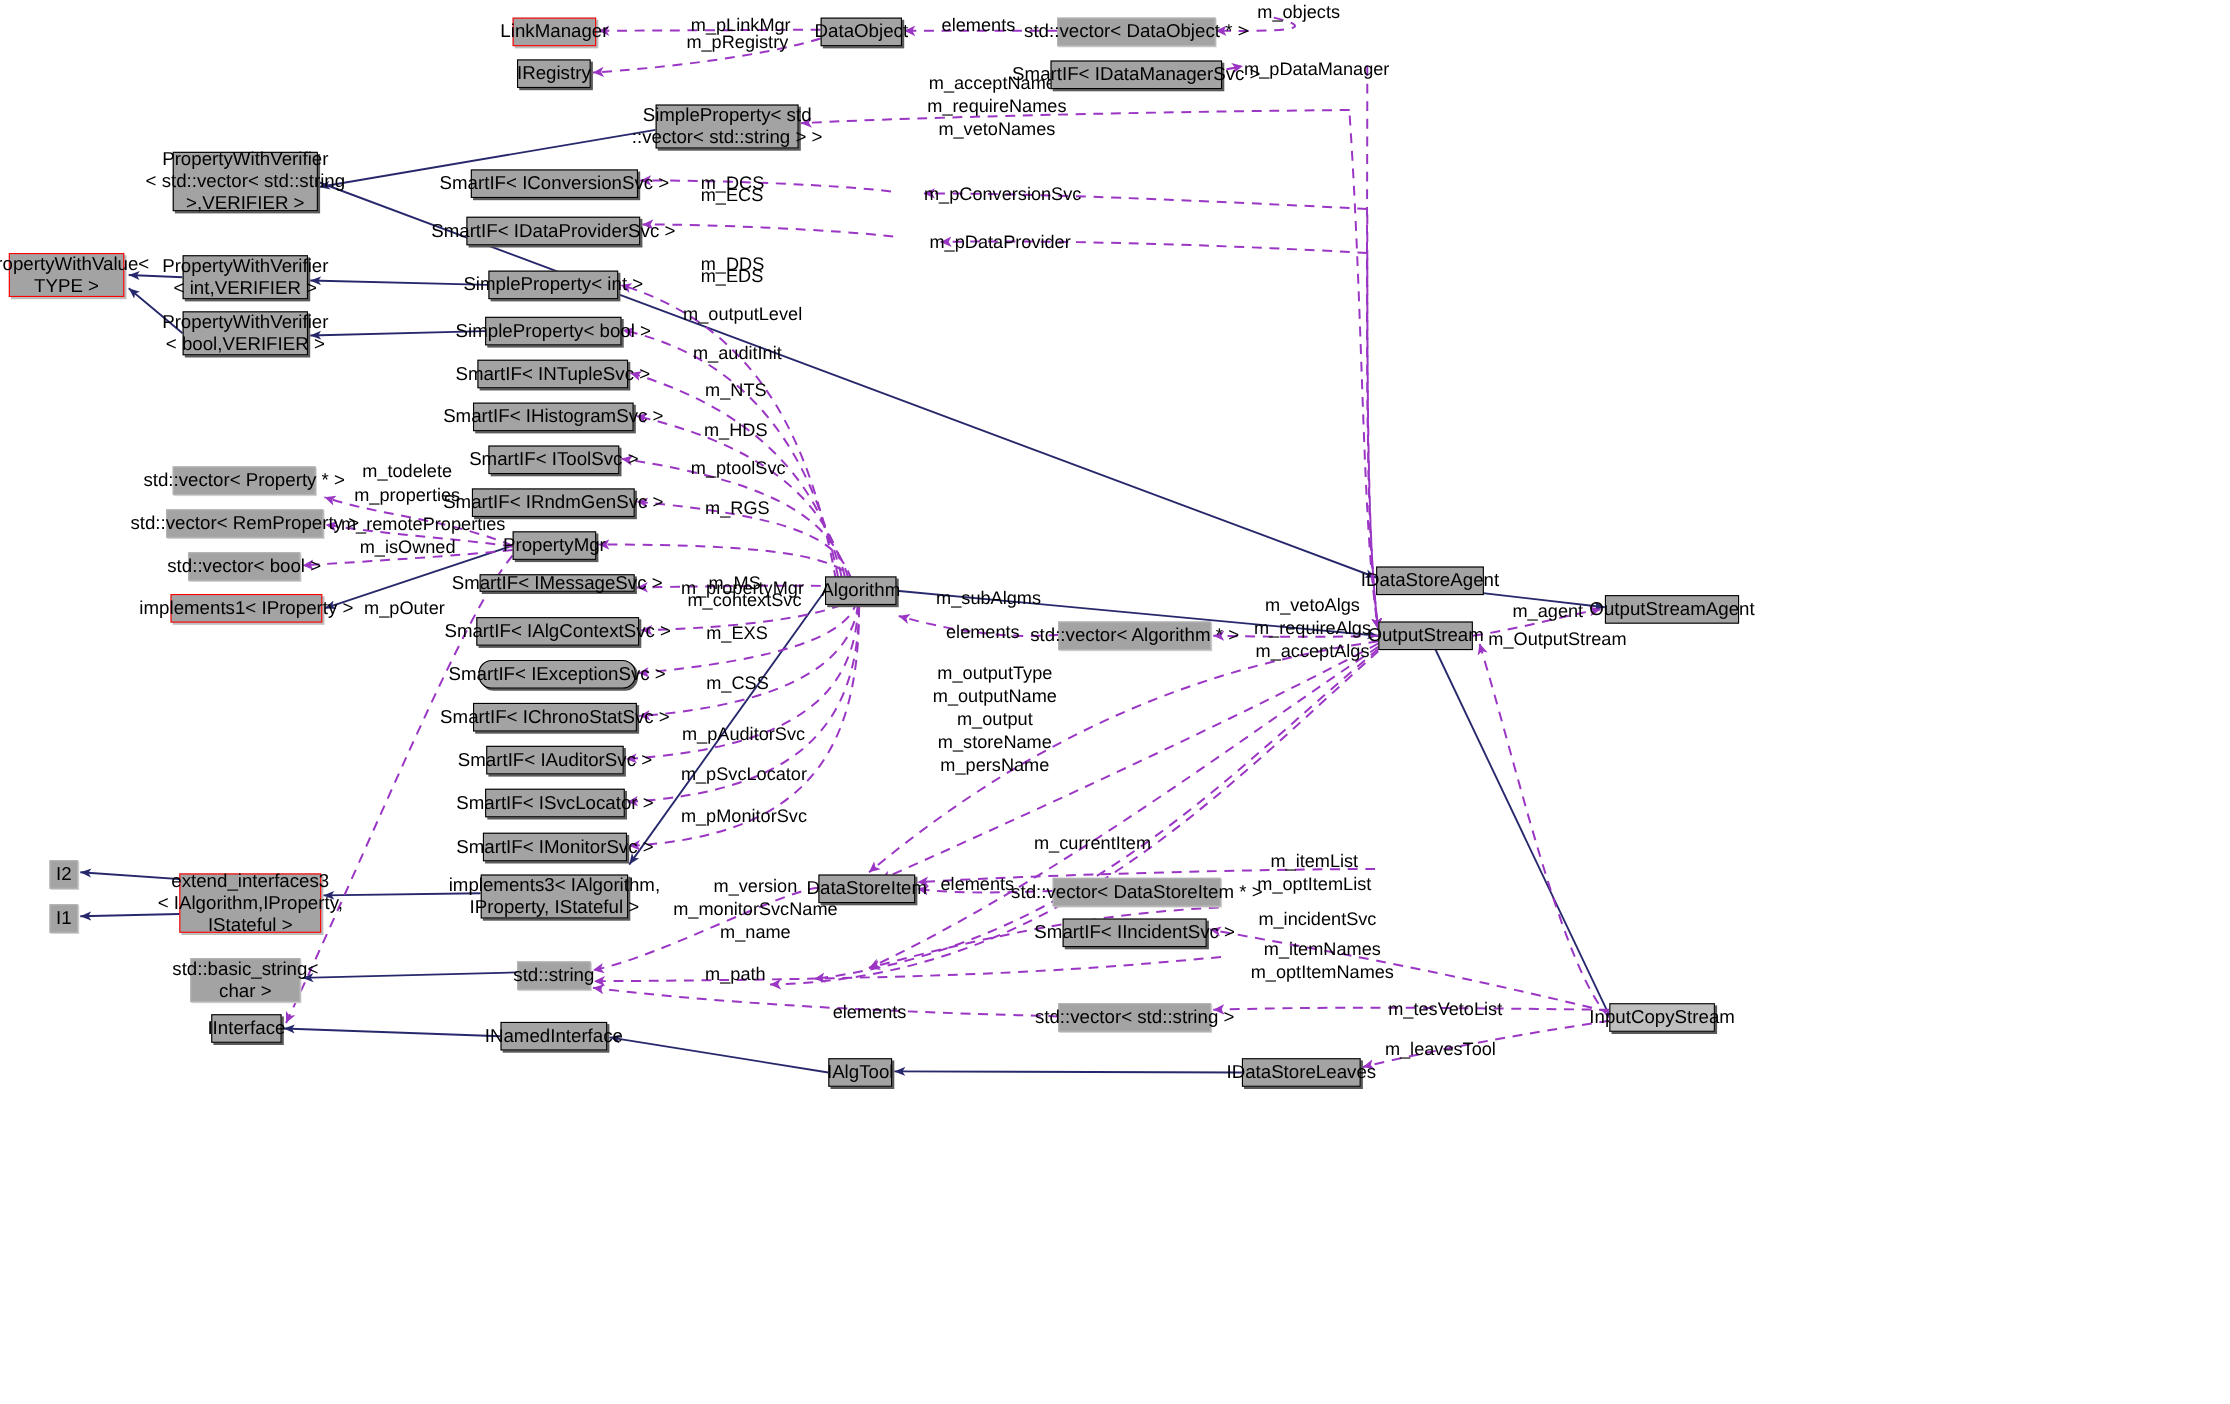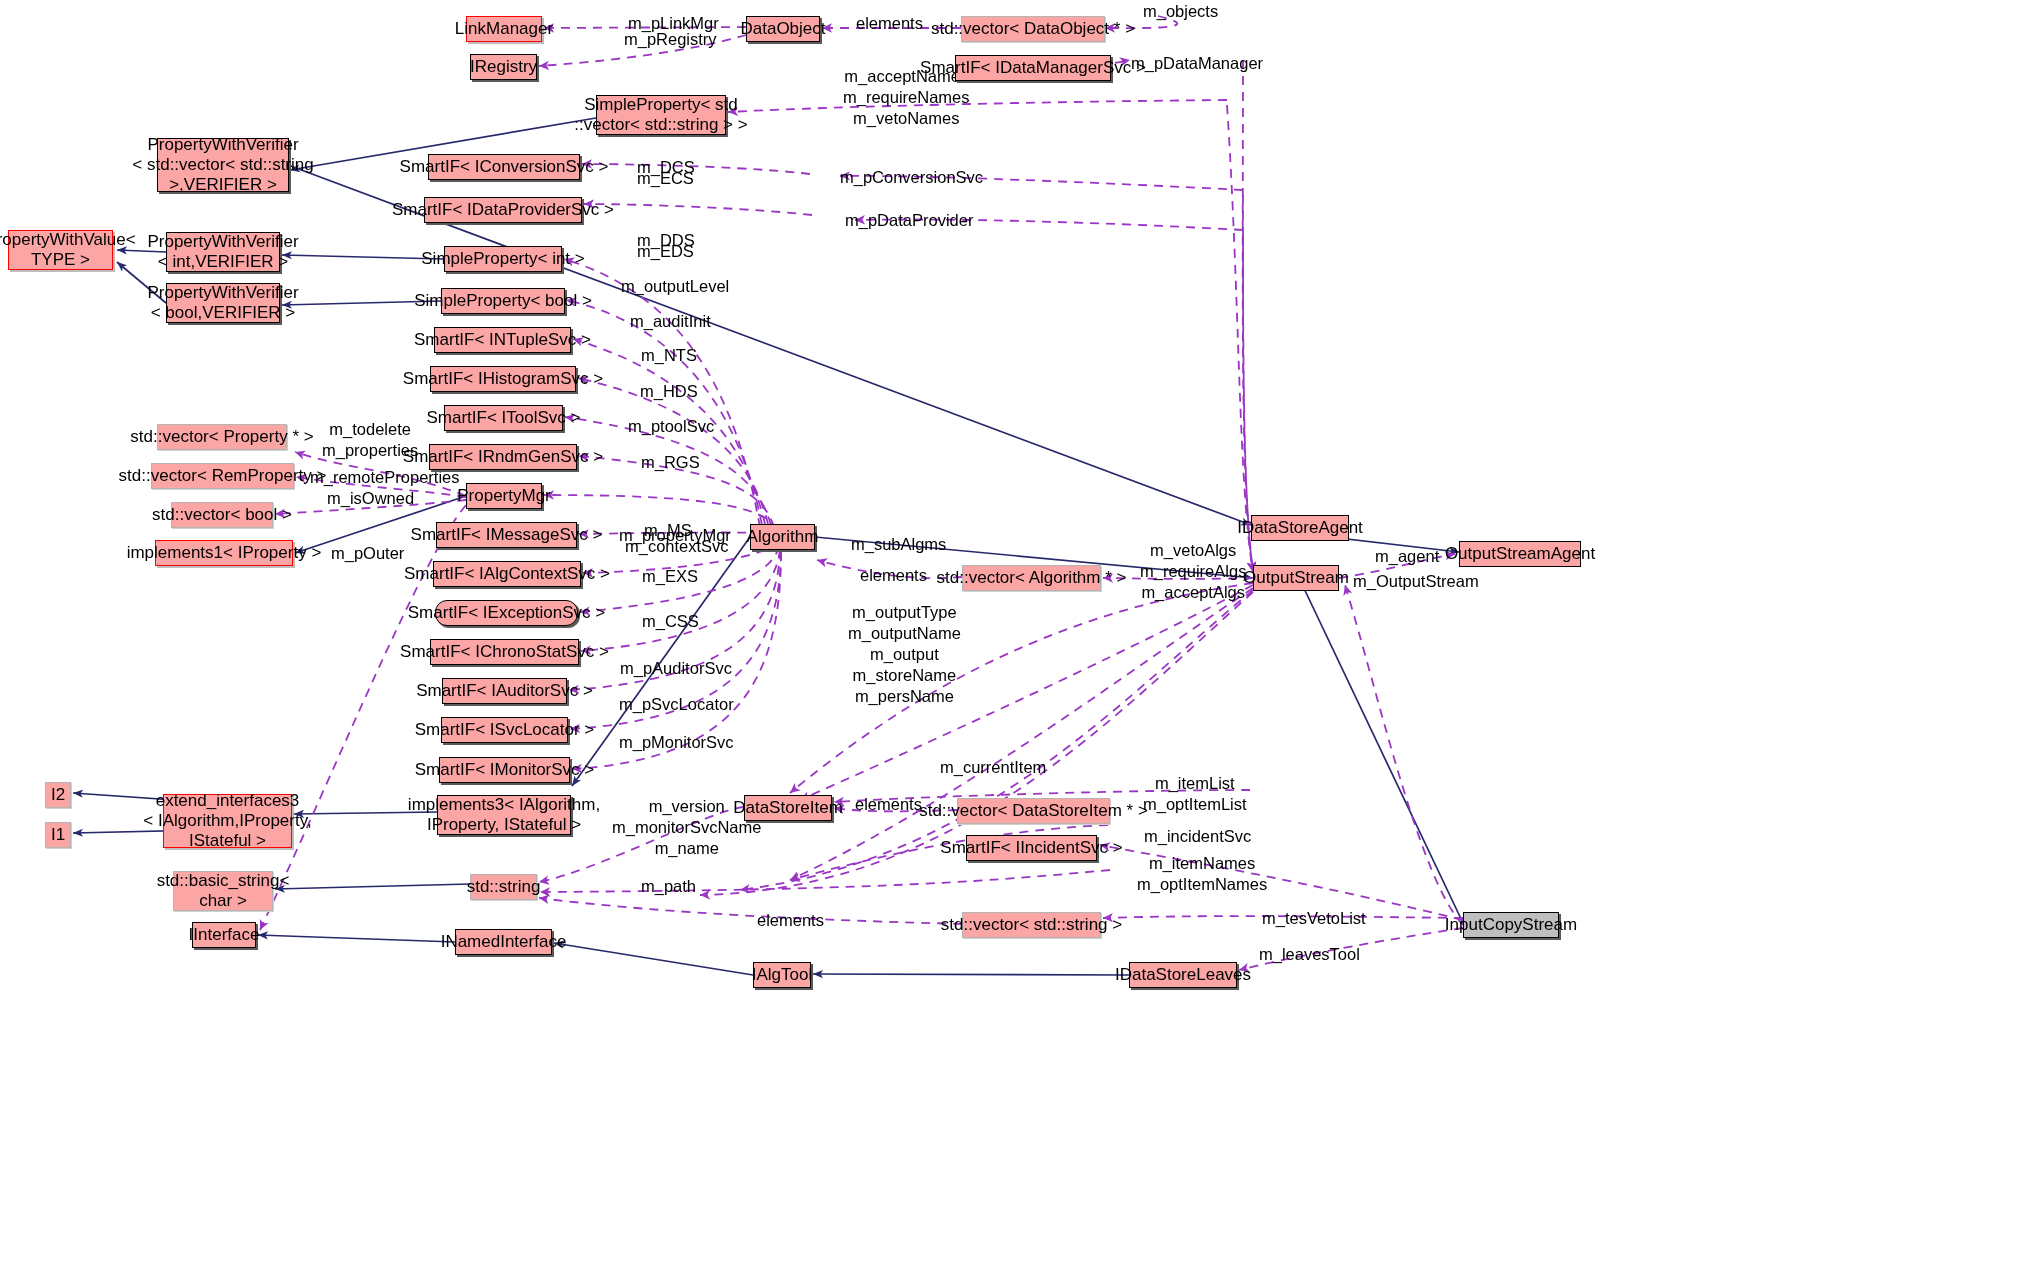--- a/index.html
+++ b/index.html
@@ -25,21 +25,21 @@
   .node {
     position: absolute;
     box-sizing: border-box;
     display: flex;
     align-items: center;
     justify-content: center;
     text-align: center;
     font-size: 17px;
     line-height: 1.18;
     color: #000000;
-    background: #fca5a5;
+    background: #a3a3a3;
     white-space: pre;
     padding: 1px 5px;
     z-index: 5;
   }
   
   .node.cls {
     border: 1px solid #000000;
     box-shadow: 2px 2px 0 0 #5a5a5a;
   }
   
@@ -186,21 +186,21 @@
 &lt; bool,VERIFIER &gt;</div>
       <div class="node cls" style="left: 441px; top: 288px; width: 124px; height: 26px;">SimpleProperty&lt; bool &gt;</div>
       <div class="node cls" style="left: 434px; top: 327px; width: 137px; height: 26px;">SmartIF&lt; INTupleSvc &gt;</div>
       <div class="node cls" style="left: 430px; top: 366px; width: 146px; height: 26px;">SmartIF&lt; IHistogramSvc &gt;</div>
       <div class="node cls" style="left: 444px; top: 405px; width: 119px; height: 26px;">SmartIF&lt; IToolSvc &gt;</div>
       <div class="node tmpl" style="left: 157px; top: 424px; width: 130px; height: 26px;">std::vector&lt; Property * &gt;</div>
       <div class="node cls" style="left: 429px; top: 444px; width: 148px; height: 26px;">SmartIF&lt; IRndmGenSvc &gt;</div>
       <div class="node tmpl" style="left: 151px; top: 463px; width: 143px; height: 26px;">std::vector&lt; RemProperty &gt;</div>
       <div class="node cls" style="left: 466px; top: 483px; width: 76px; height: 26px;">PropertyMgr</div>
       <div class="node tmpl" style="left: 171px; top: 502px; width: 102px; height: 26px;">std::vector&lt; bool &gt;</div>
-      <div class="node cls" style="left: 436px; top: 522px; width: 141px; height: 26px;">SmartIF&lt; IMessageSvc &gt;</div>
+      <div class="node cls" style="left: 436px; top: 522px; width: 141px; height: 16px;">SmartIF&lt; IMessageSvc &gt;</div>
       <div class="node cls" style="left: 750px; top: 524px; width: 65px; height: 26px;">Algorithm</div>
       <div class="node plain" style="left: 1251px; top: 515px; width: 98px; height: 26px;">IDataStoreAgent</div>
       <div class="node red" style="left: 155px; top: 540px; width: 138px; height: 26px;">implements1&lt; IProperty &gt;</div>
       <div class="node plain" style="left: 1459px; top: 541px; width: 122px; height: 26px;">OutputStreamAgent</div>
       <div class="node cls" style="left: 433px; top: 561px; width: 148px; height: 26px;">SmartIF&lt; IAlgContextSvc &gt;</div>
       <div class="node tmpl" style="left: 962px; top: 565px; width: 139px; height: 26px;">std::vector&lt; Algorithm * &gt;</div>
       <div class="node plain" style="left: 1253px; top: 565px; width: 86px; height: 26px;">OutputStream</div>
       <div class="node cls" style="left: 435px; top: 600px; width: 143px; height: 26px; border-radius: 12px;">SmartIF&lt; IExceptionSvc &gt;</div>
       <div class="node cls" style="left: 430px; top: 639px; width: 149px; height: 26px;">SmartIF&lt; IChronoStatSvc &gt;</div>
       <div class="node cls" style="left: 442px; top: 678px; width: 125px; height: 26px;">SmartIF&lt; IAuditorSvc &gt;</div>

